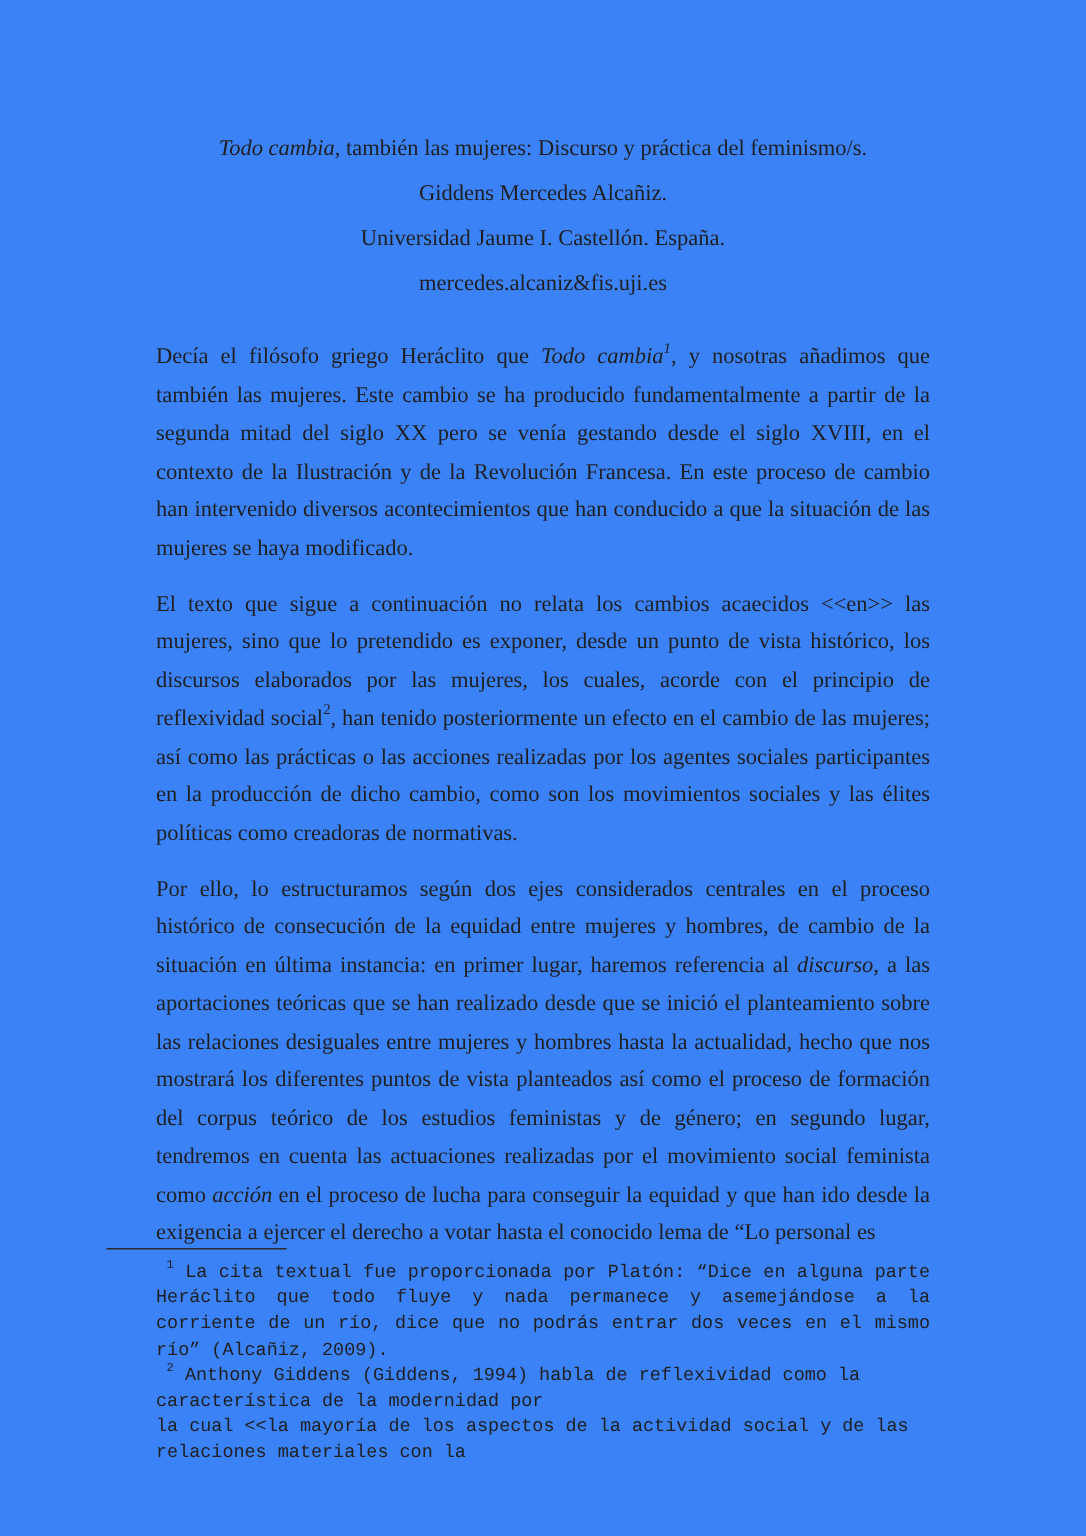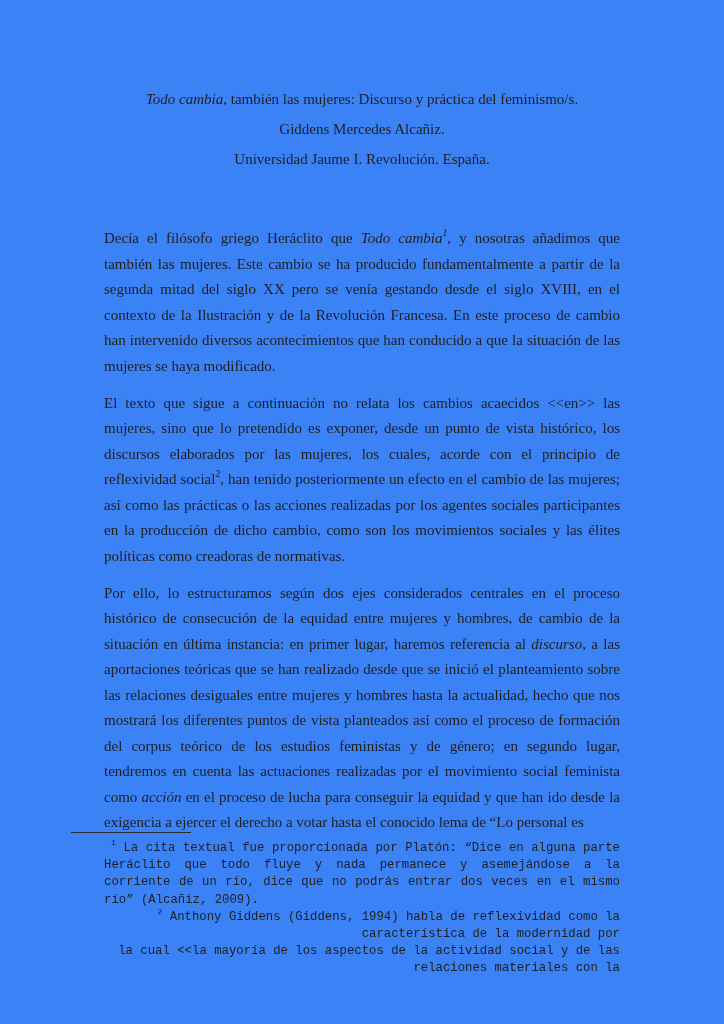--- a/index.html
+++ b/index.html
@@ -68,32 +68,33 @@
     margin-left: -33px;
     margin-bottom: 7px;
   }
   .fn {
     margin: 0;
     text-indent: 7px;
     text-align: justify;
     font-family: Liberation Mono, monospace;
   }
   .fn.fn-left {
-    text-align: right;
+    text-align: left;
   }
 </style>
 </head>
 <body>
 
 <div class="page">
 
   <div class="header">
     <p><em>Todo cambia</em><span>, también las mujeres: Discurso y práctica del feminismo/s.</span></p>
     <p>Giddens Mercedes Alcañiz.</p>
-    <p>Universidad Jaume I. Revolución. España.</p>
+    <p>Universidad Jaume I. Castellón. España.</p>
+    <p>mercedes.alcaniz&amp;fis.uji.es</p>
   </div>
 
   <div class="bodytext">
     <p><span>Decía el filósofo griego Heráclito que </span><em>Todo cambia</em><sup class="i">1</sup><span>, y nosotras añadimos que también las mujeres. Este cambio se ha producido fundamentalmente a partir de la segunda mitad del siglo XX pero se venía gestando desde el siglo XVIII, en el contexto de la Ilustración y de la Revolución Francesa. En este proceso de cambio han intervenido diversos acontecimientos que han conducido a que la situación de las mujeres se haya modificado.</span></p>
     <p><span>El texto que sigue a continuación no relata los cambios acaecidos &lt;&lt;en&gt;&gt; las mujeres, sino que lo pretendido es exponer, desde un punto de vista histórico, los discursos elaborados por las mujeres, los cuales, acorde con el principio de reflexividad social</span><sup>2</sup><span>, han tenido posteriormente un efecto en el cambio de las mujeres; así como las prácticas o las acciones realizadas por los agentes sociales participantes en la producción de dicho cambio, como son los movimientos sociales y las élites políticas como creadoras de normativas.</span></p>
     <p><span>Por ello, lo estructuramos según dos ejes considerados centrales en el proceso histórico de consecución de la equidad entre mujeres y hombres, de cambio de la situación en última instancia: en primer lugar, haremos referencia al </span><em>discurso</em><span>, a las aportaciones teóricas que se han realizado desde que se inició el planteamiento sobre las relaciones desiguales entre mujeres y hombres hasta la actualidad, hecho que nos mostrará los diferentes puntos de vista planteados así como el proceso de formación del corpus teórico de los estudios feministas y de género; en segundo lugar, tendremos en cuenta las actuaciones realizadas por el movimiento social feminista como </span><em>acción</em><span> en el proceso de lucha para conseguir la equidad y que han ido desde la exigencia a ejercer el derecho a votar hasta el conocido lema de “Lo personal es</span></p>
   </div>
 
   <div class="footnotes">
     <div class="fn-sep"></div>

